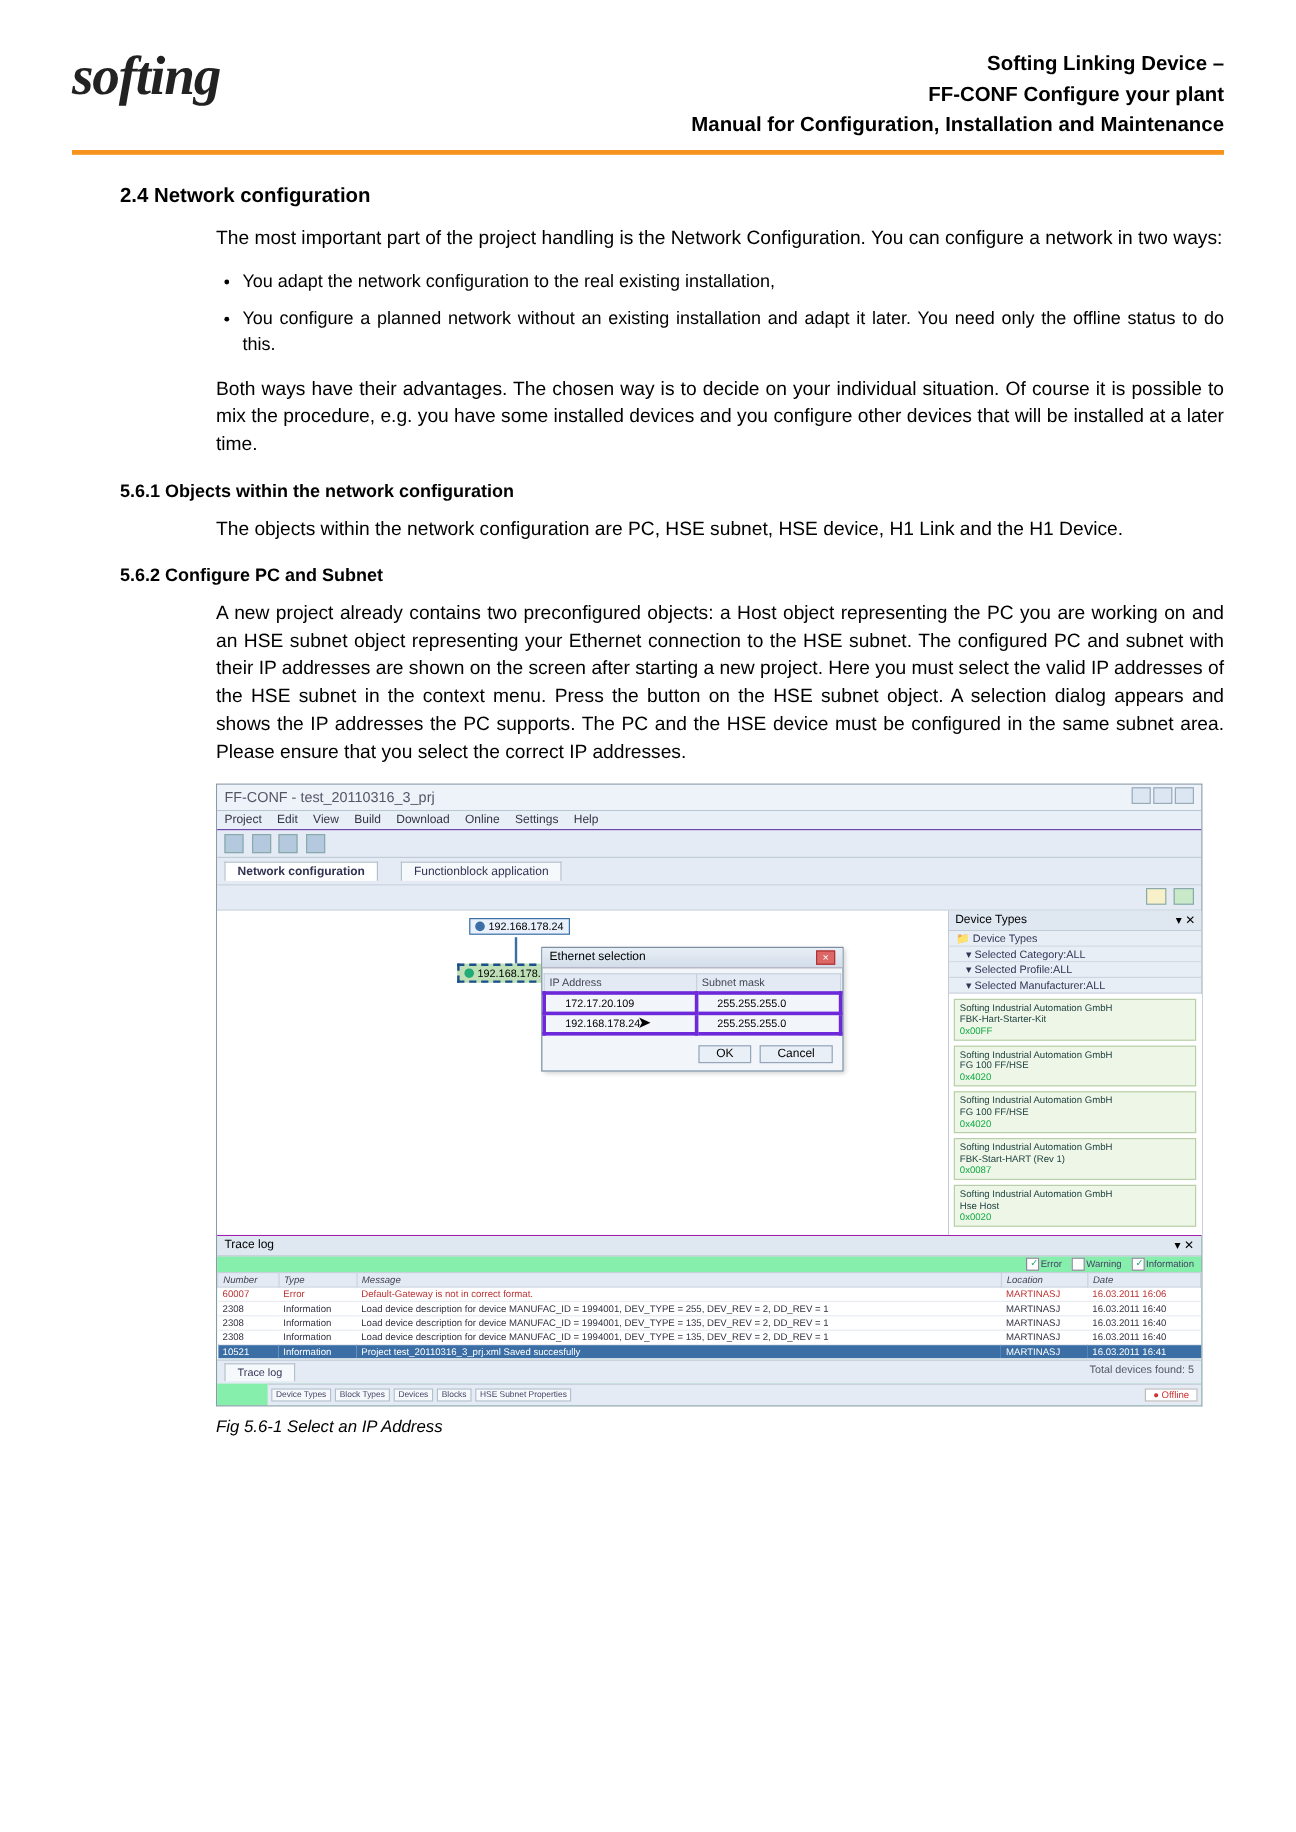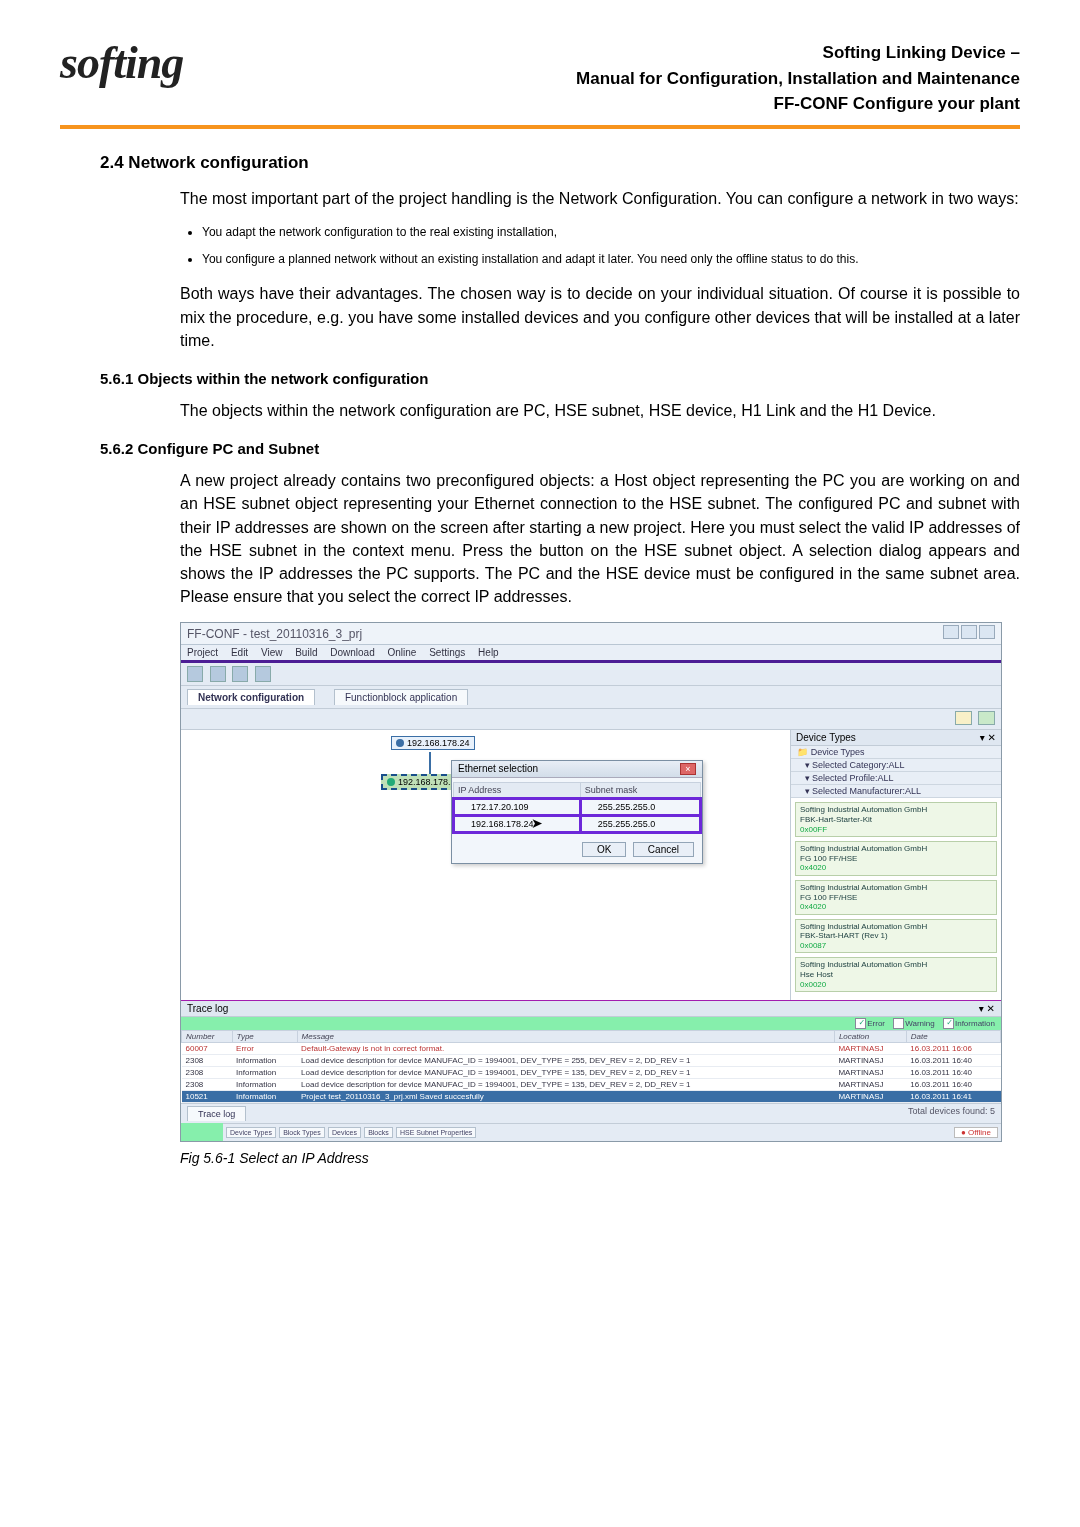--- a/index.html
+++ b/index.html
@@ -45,21 +45,21 @@
   }
   .body-text {
     font-size: 16px;
     line-height: 1.45;
     margin: 0 0 14px 120px;
     text-align: justify;
   }
   ul.body-list {
     margin: 0 0 14px 120px;
     padding-left: 22px;
-    font-size: 12px;
+    font-size: 15px;
     line-height: 1.45;
     text-align: justify;
   }
   ul.body-list li { margin-bottom: 10px; }
   .subhead {
     font-weight: bold;
     font-size: 15px;
     margin: 18px 0 12px 40px;
   }
   .screenshot {
@@ -70,21 +70,21 @@
     background:#eaf1f8;
     position: relative;
   }
   .win-titlebar {
     display:flex; justify-content:space-between; align-items:center;
     background:#eef3f9; padding:2px 6px; border-bottom:1px solid #b9c6d3;
     font-size:12px; color:#556;
   }
   .win-ctrls span{display:inline-block;width:14px;height:12px;border:1px solid #9ab;margin-left:2px;background:#dbe6f2;}
   .menubar {
-    background:#e9eff7; padding:2px 6px; border-bottom:3px solid #4c1d95;
+    background:#e9eff7; padding:2px 6px; border-bottom:1px solid #4c1d95;
     font-size:10px; color:#334;
   }
   .menubar span{margin-right:10px;}
   .toolbar {
     background:#e4ebf4; padding:3px 6px; border-bottom:1px solid #c2ccd7;
   }
   .toolbar .ticon{display:inline-block;width:14px;height:14px;background:#b5c9de;border:1px solid #8aa;vertical-align:middle;margin-right:4px;}
   .tabs-row{background:#e4ebf4;padding:3px 6px;border-bottom:1px solid #c2ccd7;font-size:10px;}
   .tab{display:inline-block;padding:2px 10px;border:1px solid #b3c0cd;background:#f6f9fc;margin-right:16px;border-bottom:none;color:#335;}
   .tab.active{background:#fff;font-weight:bold;}
@@ -129,22 +129,22 @@
   .caption{font-style:italic;font-size:14px;margin:8px 0 0 120px;}
 </style>
 </head>
 <body>
 
 <div class="page">
   <div class="header-row">
     <div class="logo">softing</div>
     <div class="header-text">
       <div>Softing Linking Device –</div>
+      <div>FF-CONF Configure your plant</div>
       <div>Manual for Configuration, Installation and Maintenance</div>
-      <div>FF-CONF Configure your plant</div>
     </div>
   </div>
 
   <div class="section-title">2.4  Network configuration</div>
   <p class="body-text">The most important part of the project handling is the Network Configuration. You can configure a network in two ways:</p>
   <ul class="body-list">
     <li>You adapt the network configuration to the real existing installation,</li>
     <li>You configure a planned network without an existing installation and adapt it later. You need only the offline status to do this.</li>
   </ul>
   <p class="body-text">Both ways have their advantages. The chosen way is to decide on your individual situation. Of course it is possible to mix the procedure, e.g. you have some installed devices and you configure other devices that will be installed at a later time.</p>

